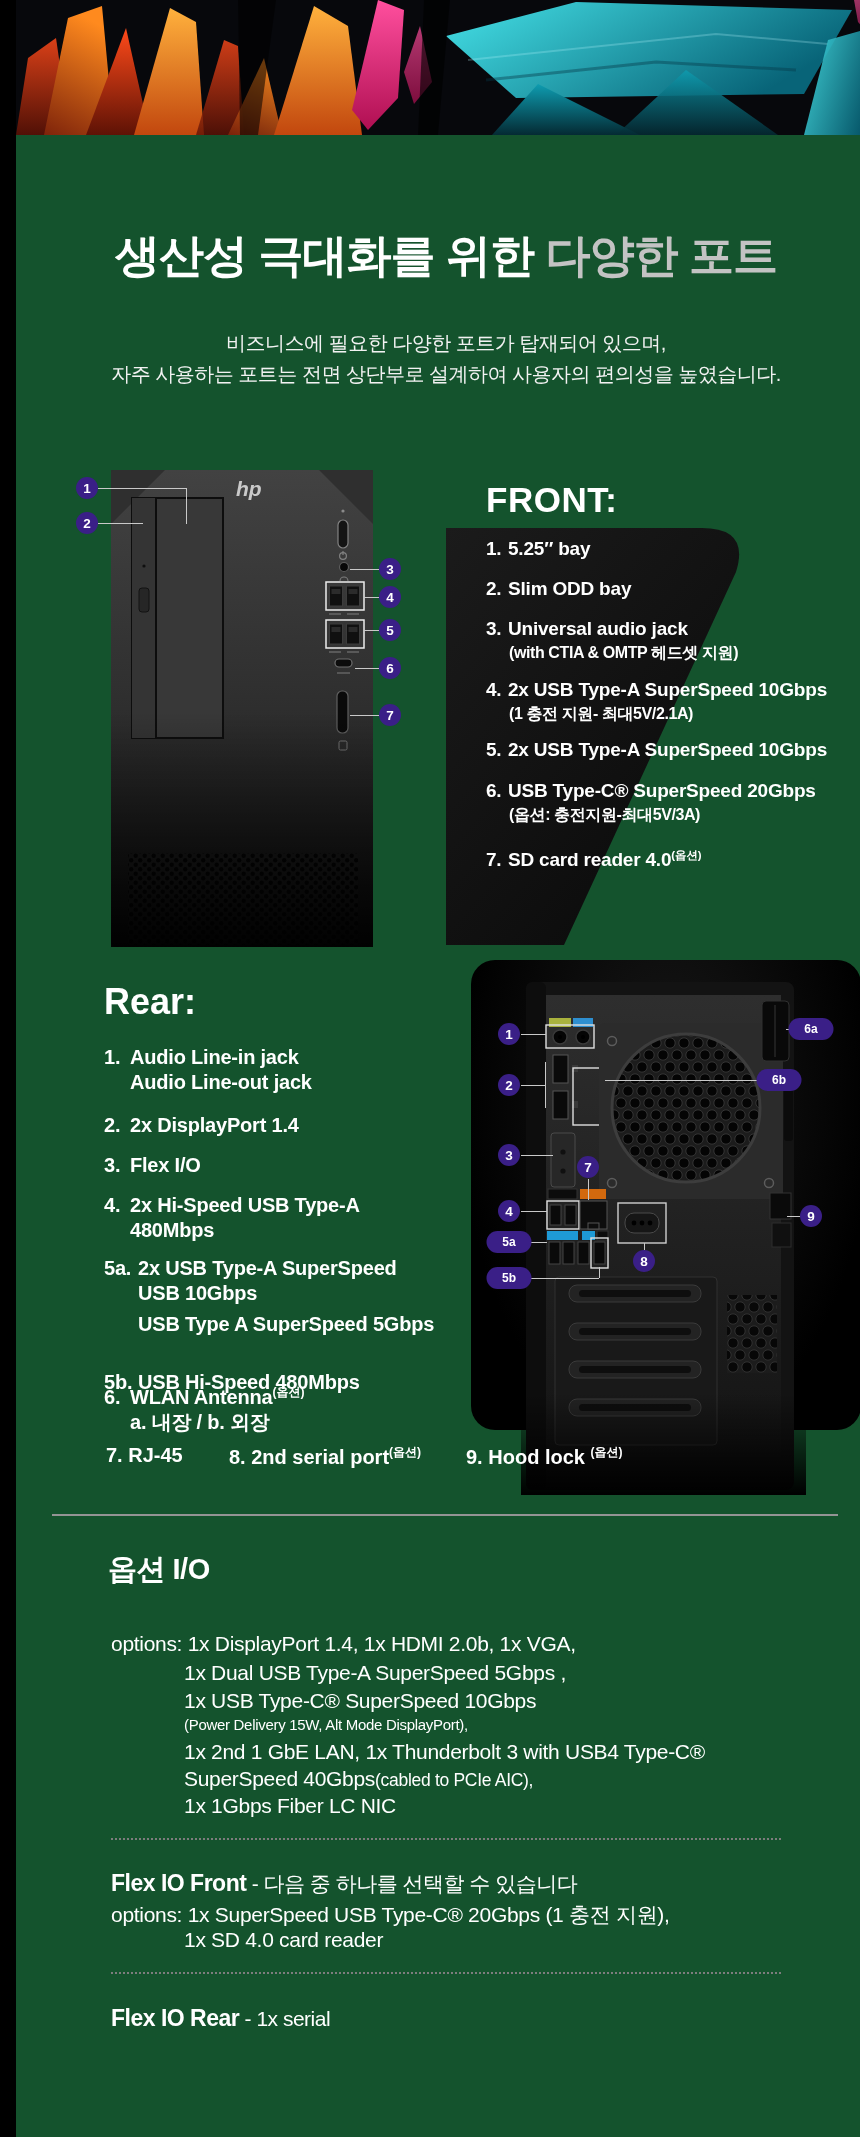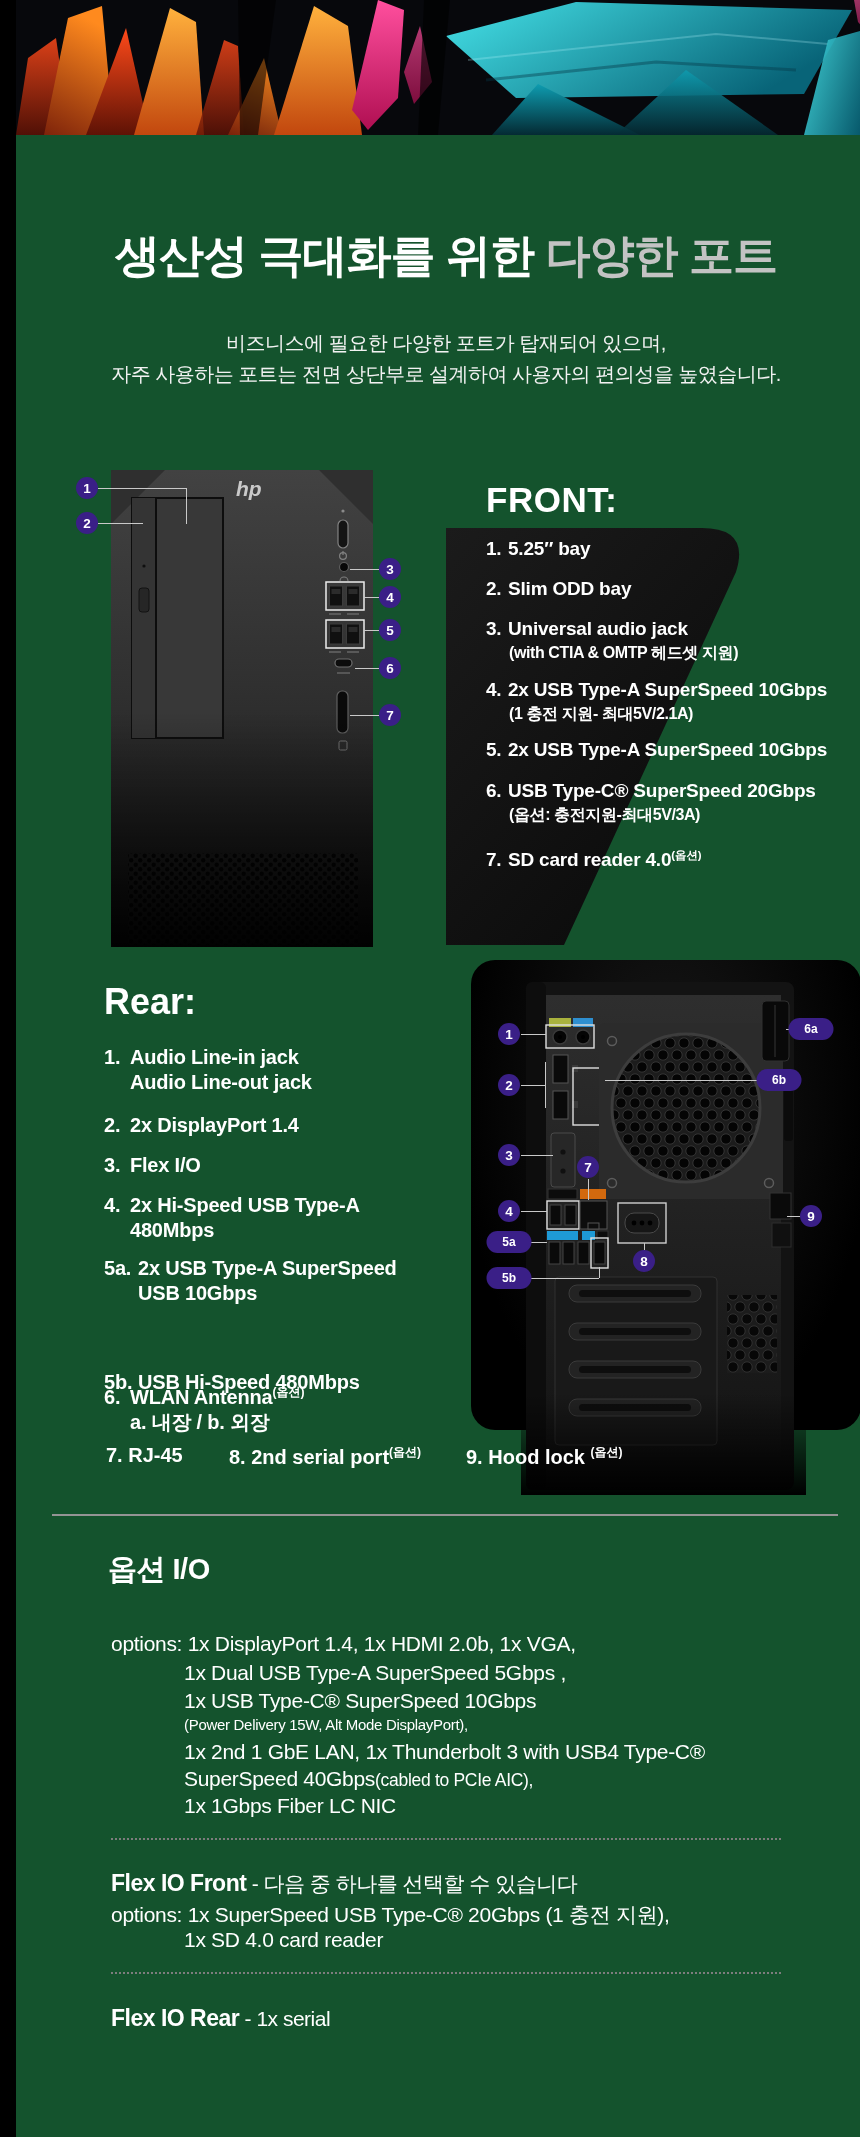--- a/index.html
+++ b/index.html
@@ -346,20 +346,21 @@
   <div class="ritem" style="top:1153px">
     <span class="num">3.</span><span>Flex I/O</span>
   </div>
   <div class="ritem" style="top:1193px">
     <span class="num">4.</span><span>2x Hi-Speed USB Type-A</span>
     <div class="l2">480Mbps</div>
   </div>
   <div class="ritem" style="top:1256px">
     <span class="num w">5a.</span><span>2x USB Type-A SuperSpeed</span>
     <div class="l2 w">USB 10Gbps</div>
+    <div class="l2 w gap">USB Type A SuperSpeed 5Gbps</div>
   </div>
   <div class="ritem" style="top:1370px">
     <span class="num w">5b.</span><span>USB Hi-Speed 480Mbps</span>
   </div>
   <div class="ritem" style="top:1380px">
     <span class="num">6.</span><span>WLAN Antenna</span><sup>(옵션)</sup>
     <div class="l2">a. 내장 / b. 외장</div>
   </div>
 
   <div class="rrow">

